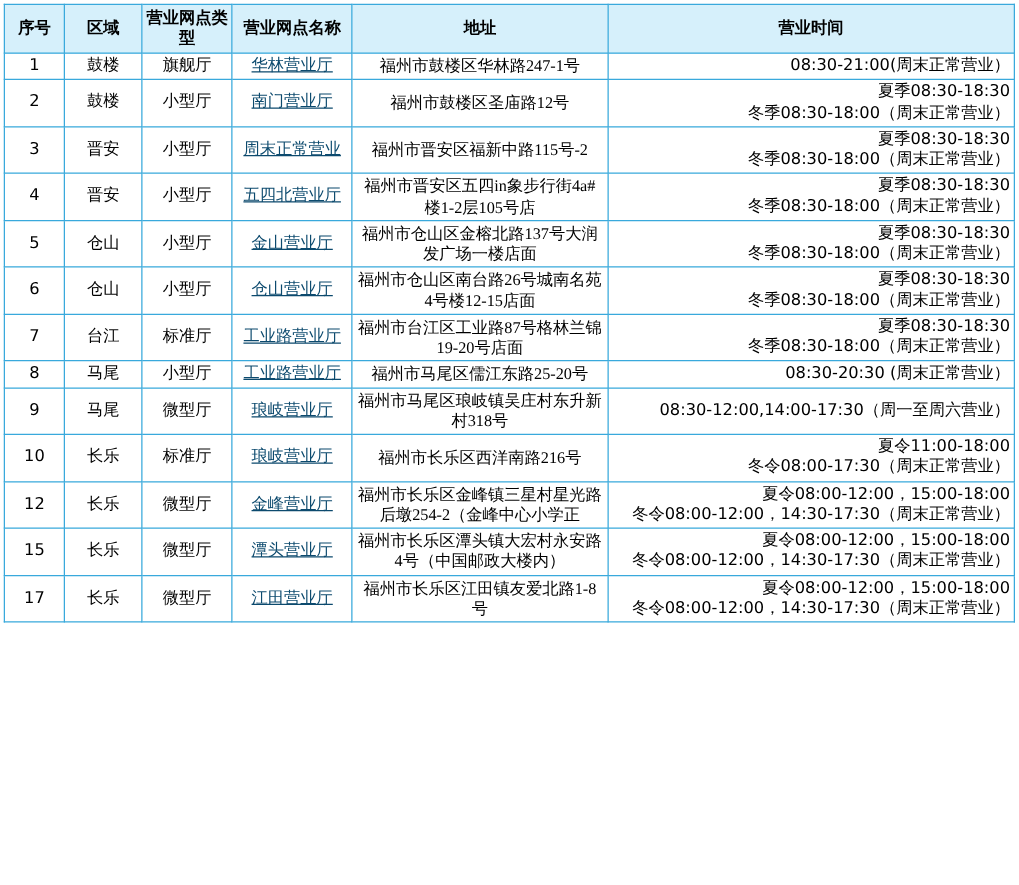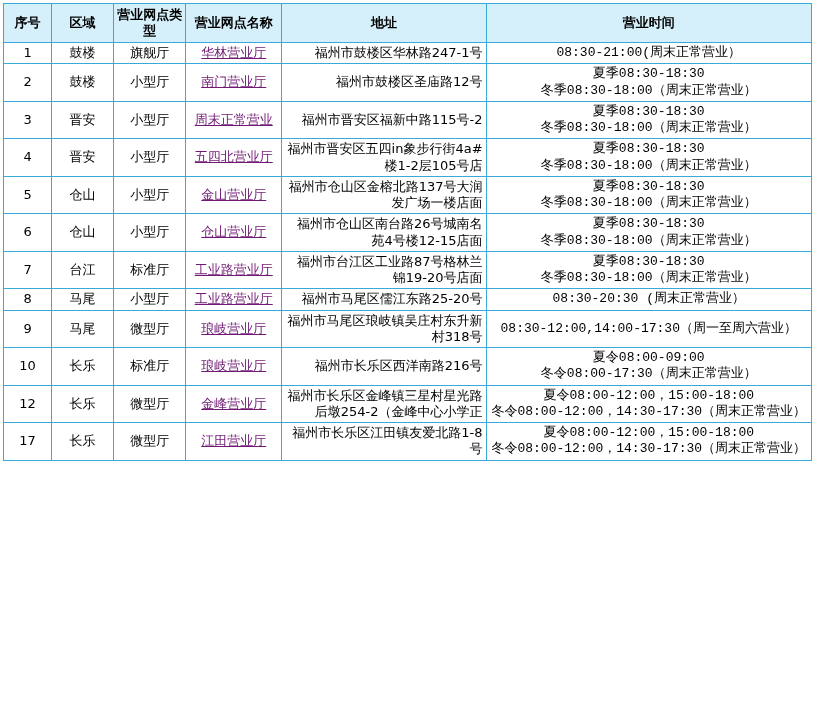--- a/index.html
+++ b/index.html
@@ -48,32 +48,32 @@
   col.c-type   { width: 72px; }
   col.c-name   { width: 96px; }
   col.c-addr   { width: 204px; }
   col.c-hours  { width: 325px; }
 
   td.idx, td.area, td.type {
     text-align: center;
   }
   td.name {
     text-align: center;
-    color: #701a75;
+    color: #0c4a6e;
     text-decoration: underline;
     cursor: pointer;
   }
   td.addr {
+    text-align: center;
+    padding-left: 5px;
+    font-family: Liberation Serif, serif;
+  }
+  td.hours {
     text-align: right;
-    padding-left: 5px;
-  }
-  td.hours {
-    text-align: center;
     padding-left: 6px;
-    font-family: Liberation Mono, monospace;
   }
   .hours-line {
     display: block;
     white-space: nowrap;
   }
   .addr-text {
     display: block;
   }
 </style>
 </head>
@@ -216,31 +216,44 @@
         </tr>
         <tr>
           <td class="idx">10</td>
           <td class="area">长乐</td>
           <td class="type">标准厅</td>
           <td class="name">琅岐营业厅</td>
           <td class="addr">
             <span class="addr-text">福州市长乐区西洋南路216号</span>
           </td>
           <td class="hours">
-            <span class="hours-line">夏令08:00-09:00</span>
+            <span class="hours-line">夏令11:00-18:00</span>
             <span class="hours-line">冬令08:00-17:30（周末正常营业）</span>
           </td>
         </tr>
         <tr>
           <td class="idx">12</td>
           <td class="area">长乐</td>
           <td class="type">微型厅</td>
           <td class="name">金峰营业厅</td>
           <td class="addr">
             <span class="addr-text">福州市长乐区金峰镇三星村星光路后墩254-2（金峰中心小学正</span>
+          </td>
+          <td class="hours">
+            <span class="hours-line">夏令08:00-12:00，15:00-18:00</span>
+            <span class="hours-line">冬令08:00-12:00，14:30-17:30（周末正常营业）</span>
+          </td>
+        </tr>
+        <tr>
+          <td class="idx">15</td>
+          <td class="area">长乐</td>
+          <td class="type">微型厅</td>
+          <td class="name">潭头营业厅</td>
+          <td class="addr">
+            <span class="addr-text">福州市长乐区潭头镇大宏村永安路4号（中国邮政大楼内）</span>
           </td>
           <td class="hours">
             <span class="hours-line">夏令08:00-12:00，15:00-18:00</span>
             <span class="hours-line">冬令08:00-12:00，14:30-17:30（周末正常营业）</span>
           </td>
         </tr>
         <tr>
           <td class="idx">17</td>
           <td class="area">长乐</td>
           <td class="type">微型厅</td>

